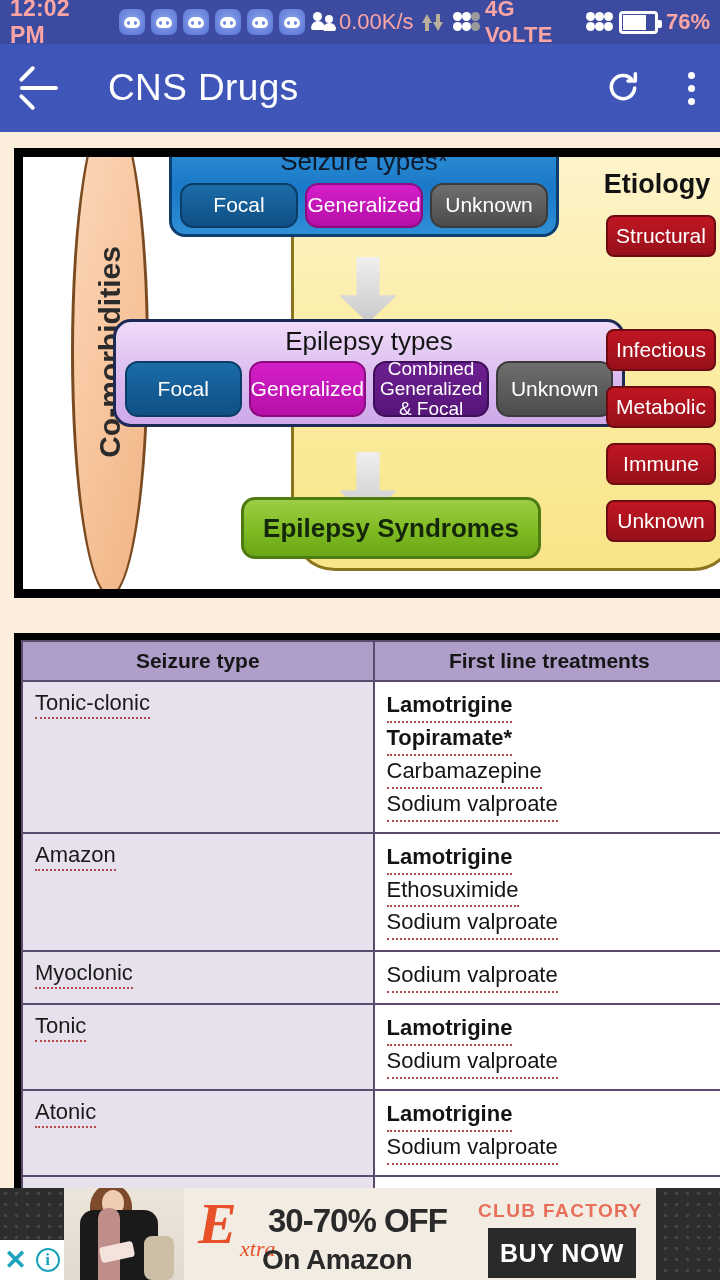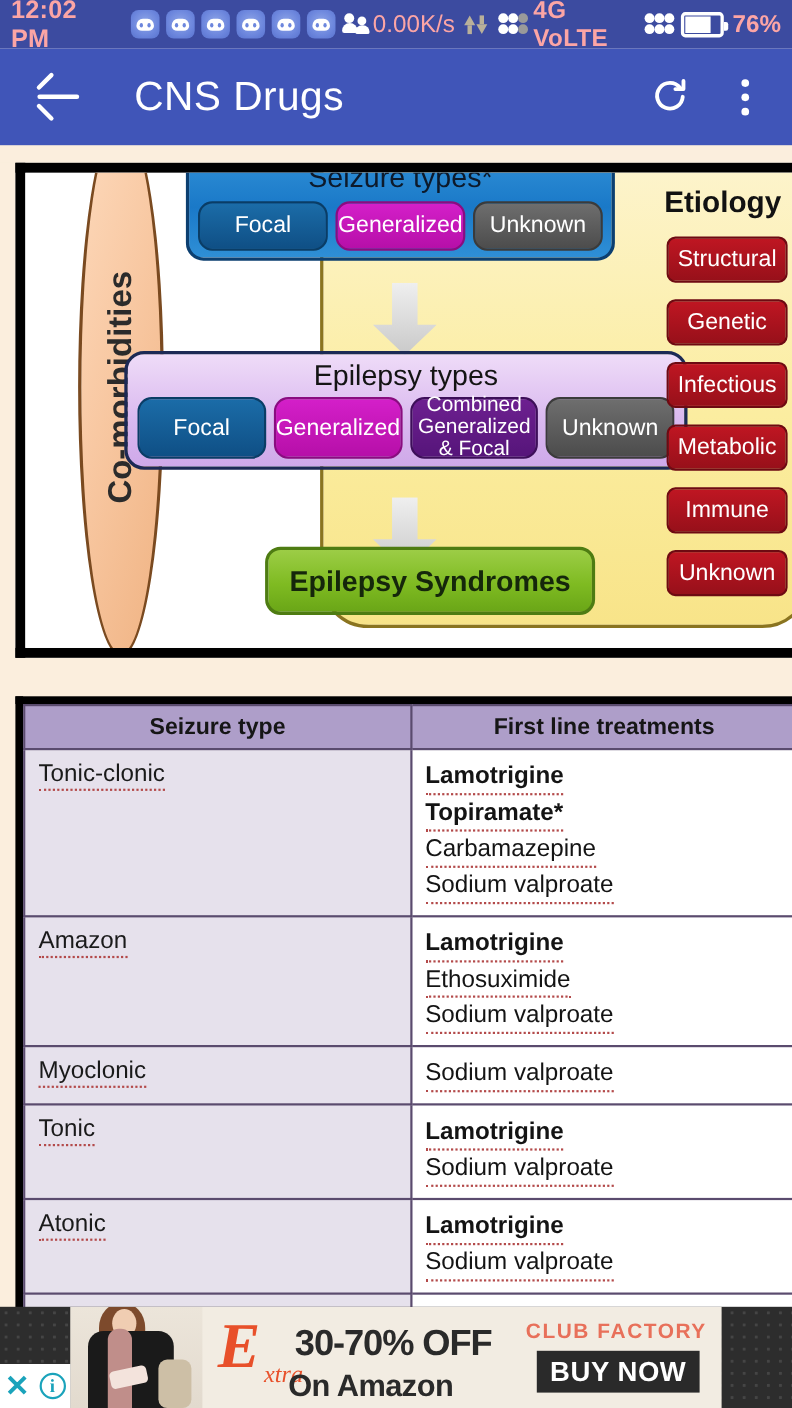--- a/index.html
+++ b/index.html
@@ -63,21 +63,21 @@
   .battery::after {
     content: ""; position: absolute; right: -7px; top: 6px; width: 4px; height: 8px;
     background: #ffffff; border-radius: 0 2px 2px 0;
   }
   .battery i { position: absolute; left: 1px; top: 1px; bottom: 1px; width: 70%; background: #ffffff; display: block; }
   .sb-batt-pct { font-size: 22px; font-weight: bold; }
 
   
   .appbar {
     position: absolute; top: 44px; left: 0; width: 720px; height: 88px;
-    background: #4055b8; display: flex; align-items: center; padding: 0 26px;
+    background: #4055b8; display: flex; align-items: center; padding: 0 12px;
   }
   .back-btn { width: 54px; height: 54px; display: flex; align-items: center; justify-content: center; cursor: pointer; }
   .back-arrow { position: relative; width: 38px; height: 4px; background: #ffffff; border-radius: 2px; }
   .back-arrow::before, .back-arrow::after {
     content: ""; position: absolute; left: 0; width: 20px; height: 4px; background: #ffffff; border-radius: 2px;
   }
   .back-arrow::before { top: -7px; transform: rotate(-45deg); transform-origin: left center; }
   .back-arrow::after { top: 7px; transform: rotate(45deg); transform-origin: left center; }
   .appbar-title { color: #ffffff; font-size: 37px; margin-left: 42px; letter-spacing: 0.4px; }
   .appbar-actions { margin-left: auto; display: flex; align-items: center; gap: 28px; }
@@ -243,21 +243,21 @@
   .ad-amazon {
     position: absolute; left: 78px; top: 56px; font-size: 28px; font-weight: bold;
     color: #2a2a2a; letter-spacing: -0.5px;
   }
   .ad-right { width: 186px; height: 92px; position: relative; flex: 0 0 186px; }
   .ad-club {
     position: absolute; left: 8px; top: 12px; font-size: 19px; font-weight: bold;
     color: #e8705a; letter-spacing: 1.4px;
   }
   .ad-buy {
-    position: absolute; left: 18px; top: 40px; width: 148px; height: 38px;
+    position: absolute; left: 18px; top: 40px; width: 148px; height: 50px;
     background: #2a2a2a; color: #ffffff; font-size: 25px; font-weight: bold;
     display: flex; align-items: center; justify-content: center; letter-spacing: 0.5px;
     cursor: pointer;
   }
   .ad-controls {
     position: absolute; left: 0; bottom: 0; width: 64px; height: 40px;
     background: #ffffff; display: flex; align-items: center; justify-content: space-around;
   }
   .ad-x { color: #1aa3bb; font-size: 27px; font-weight: bold; line-height: 1; cursor: pointer; }
   .ad-i {
@@ -380,21 +380,20 @@
             <div class="pill unknown">Unknown</div>
           </div>
         </div>
 
         <div class="darrow a2"></div>
 
         <div class="syndromes">Epilepsy Syndromes</div>
 
         <div class="etiology-title">Etiology</div>
         <div class="etio-item" style="top:58px">Structural</div>
-        <div class="etio-item" style="top:115px">Genetic</div>
         <div class="etio-item" style="top:172px">Infectious</div>
         <div class="etio-item" style="top:229px">Metabolic</div>
         <div class="etio-item" style="top:286px">Immune</div>
         <div class="etio-item" style="top:343px">Unknown</div>
       </div>
     </div>
 
     <div class="table-card wm-wrap">
       <table class="seiz">
         <thead>

